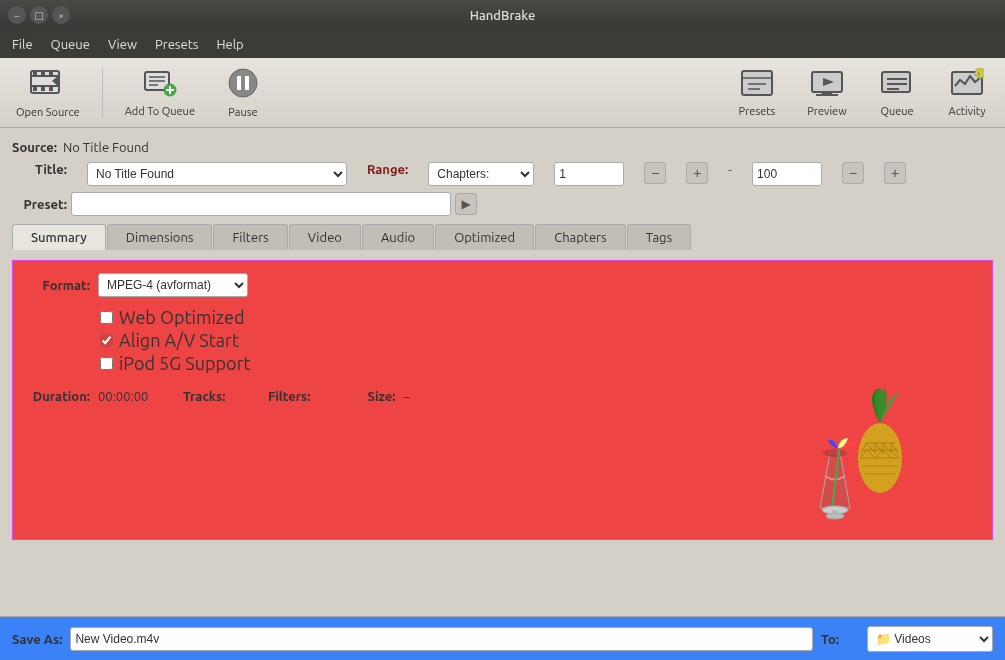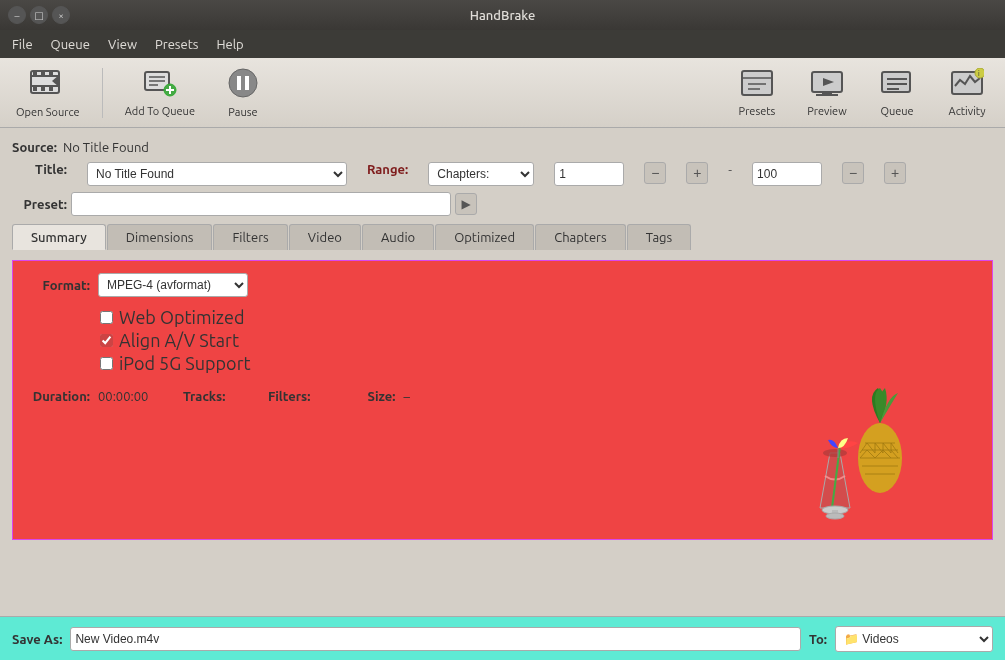--- a/index.html
+++ b/index.html
@@ -273,21 +273,21 @@
       font-size: 13px;
     }
     .info-value { color: #333; font-size: 13px; }
 
     
     .save-bar {
       position: absolute;
       bottom: 0;
       left: 0;
       right: 0;
-      background: #5eead4;
+      background: #3b82f6;
       border-top: 1px solid #aaa;
       height: 44px;
       display: flex;
       align-items: center;
       padding: 0 12px;
       gap: 8px;
     }
     .save-label {
       font-weight: bold;
       color: #333;
@@ -296,22 +296,23 @@
     .save-input {
       flex: 1;
       height: 26px;
     }
     .to-label {
       font-weight: bold;
       color: #333;
       font-size: 13px;
     }
     .to-select {
-      width: 158px;
+      width: 126px;
       height: 26px;
+      margin-left: 20px;
     }
 
     .app-wrapper {
       width: 1005px;
       height: 660px;
       display: flex;
       flex-direction: column;
       position: relative;
     }
     .content-area {

